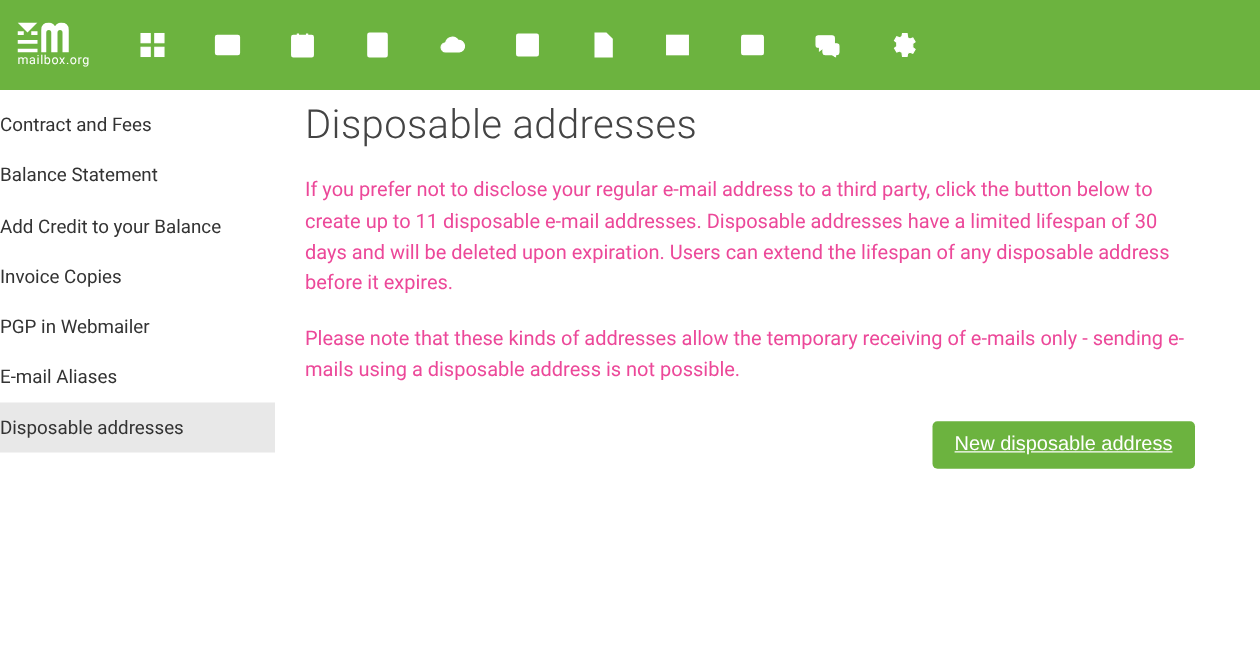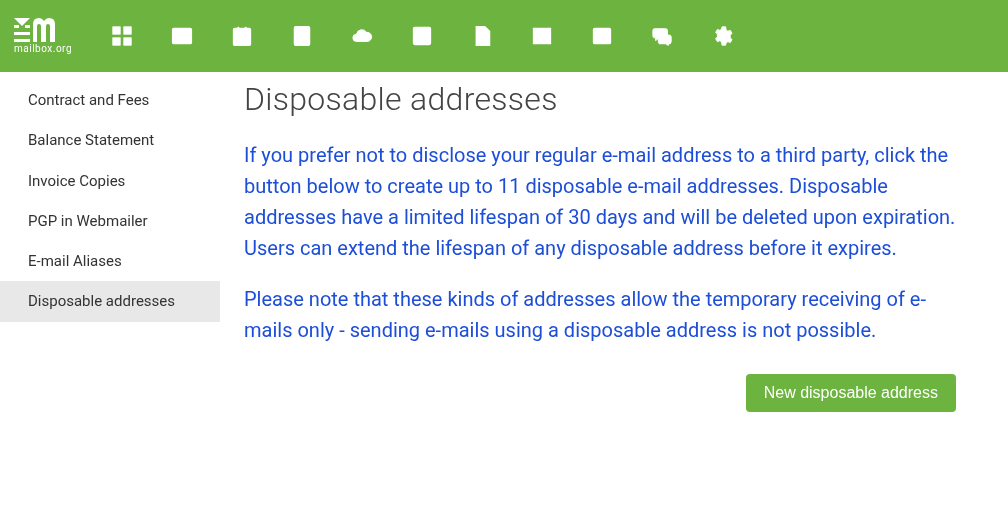--- a/index.html
+++ b/index.html
@@ -58,21 +58,21 @@
       stroke: #fff;
     }
     .main {
       display: flex;
     }
     .sidebar {
       width: 220px;
       padding: 8px 0;
     }
     .sidebar-item {
-      padding: 10px 28px;
+      padding: 10px 0;
       cursor: pointer;
       font-size: 15px;
       color: #333;
       line-height: 1.35;
     }
     .sidebar-item.active {
       background: #e8e8e8;
     }
     .content {
       flex: 1;
@@ -80,38 +80,39 @@
       max-width: 760px;
     }
     h1 {
       font-size: 32px;
       font-weight: 300;
       color: #444;
       margin-bottom: 22px;
       letter-spacing: 0.3px;
     }
     .content p {
-      font-size: 20px;
+      font-size: 16px;
       line-height: 1.55;
-      color: #1d4ed8;
+      color: #ec4899;
       margin-bottom: 20px;
     }
     .button-row {
       display: flex;
       justify-content: flex-end;
       margin-top: 28px;
     }
     .btn-primary {
       background: #6cb33f;
       color: #fff;
       border: none;
       border-radius: 4px;
       padding: 10px 18px;
       font-size: 16px;
       cursor: pointer;
+      text-decoration: underline;
     }
   </style>
 </head>
 <body>
 
 <div class="topbar">
   <div class="logo">
     <div class="logo-mark">
       <svg width="42" height="24" viewBox="0 0 42 24">
 
@@ -210,20 +211,21 @@
           <path d="M12 8a4 4 0 1 0 0 8 4 4 0 0 0 0-8zm9 4a7 7 0 0 0-.1-1.2l2.1-1.6-2-3.4-2.5 1a7 7 0 0 0-2-1.2L16 2h-4l-.5 2.6a7 7 0 0 0-2 1.2l-2.5-1-2 3.4 2.1 1.6A7 7 0 0 0 7 12c0 .4 0 .8.1 1.2L5 14.8l2 3.4 2.5-1c.6.5 1.3.9 2 1.2L12 22h4l.5-2.6c.7-.3 1.4-.7 2-1.2l2.5 1 2-3.4-2.1-1.6c.1-.4.1-.8.1-1.2z"></path>
         </svg>
     </div>
   </div>
 </div>
 
 <div class="main">
   <div class="sidebar">
     <div class="sidebar-item"><span>Contract and Fees</span></div>
     <div class="sidebar-item"><span>Balance Statement</span></div>
+    <div class="sidebar-item"><span>Add Credit to your Balance</span></div>
     <div class="sidebar-item"><span>Invoice Copies</span></div>
     <div class="sidebar-item"><span>PGP in Webmailer</span></div>
     <div class="sidebar-item"><span>E-mail Aliases</span></div>
     <div class="sidebar-item active"><span>Disposable addresses</span></div>
   </div>
 
   <div class="content">
     <h1>Disposable addresses</h1>
     <p>If you prefer not to disclose your regular e-mail address to a third party, click the button below to create up to 11 disposable e-mail addresses. Disposable addresses have a limited lifespan of 30 days and will be deleted upon expiration. Users can extend the lifespan of any disposable address before it expires.</p>
     <p>Please note that these kinds of addresses allow the temporary receiving of e-mails only - sending e-mails using a disposable address is not possible.</p>

